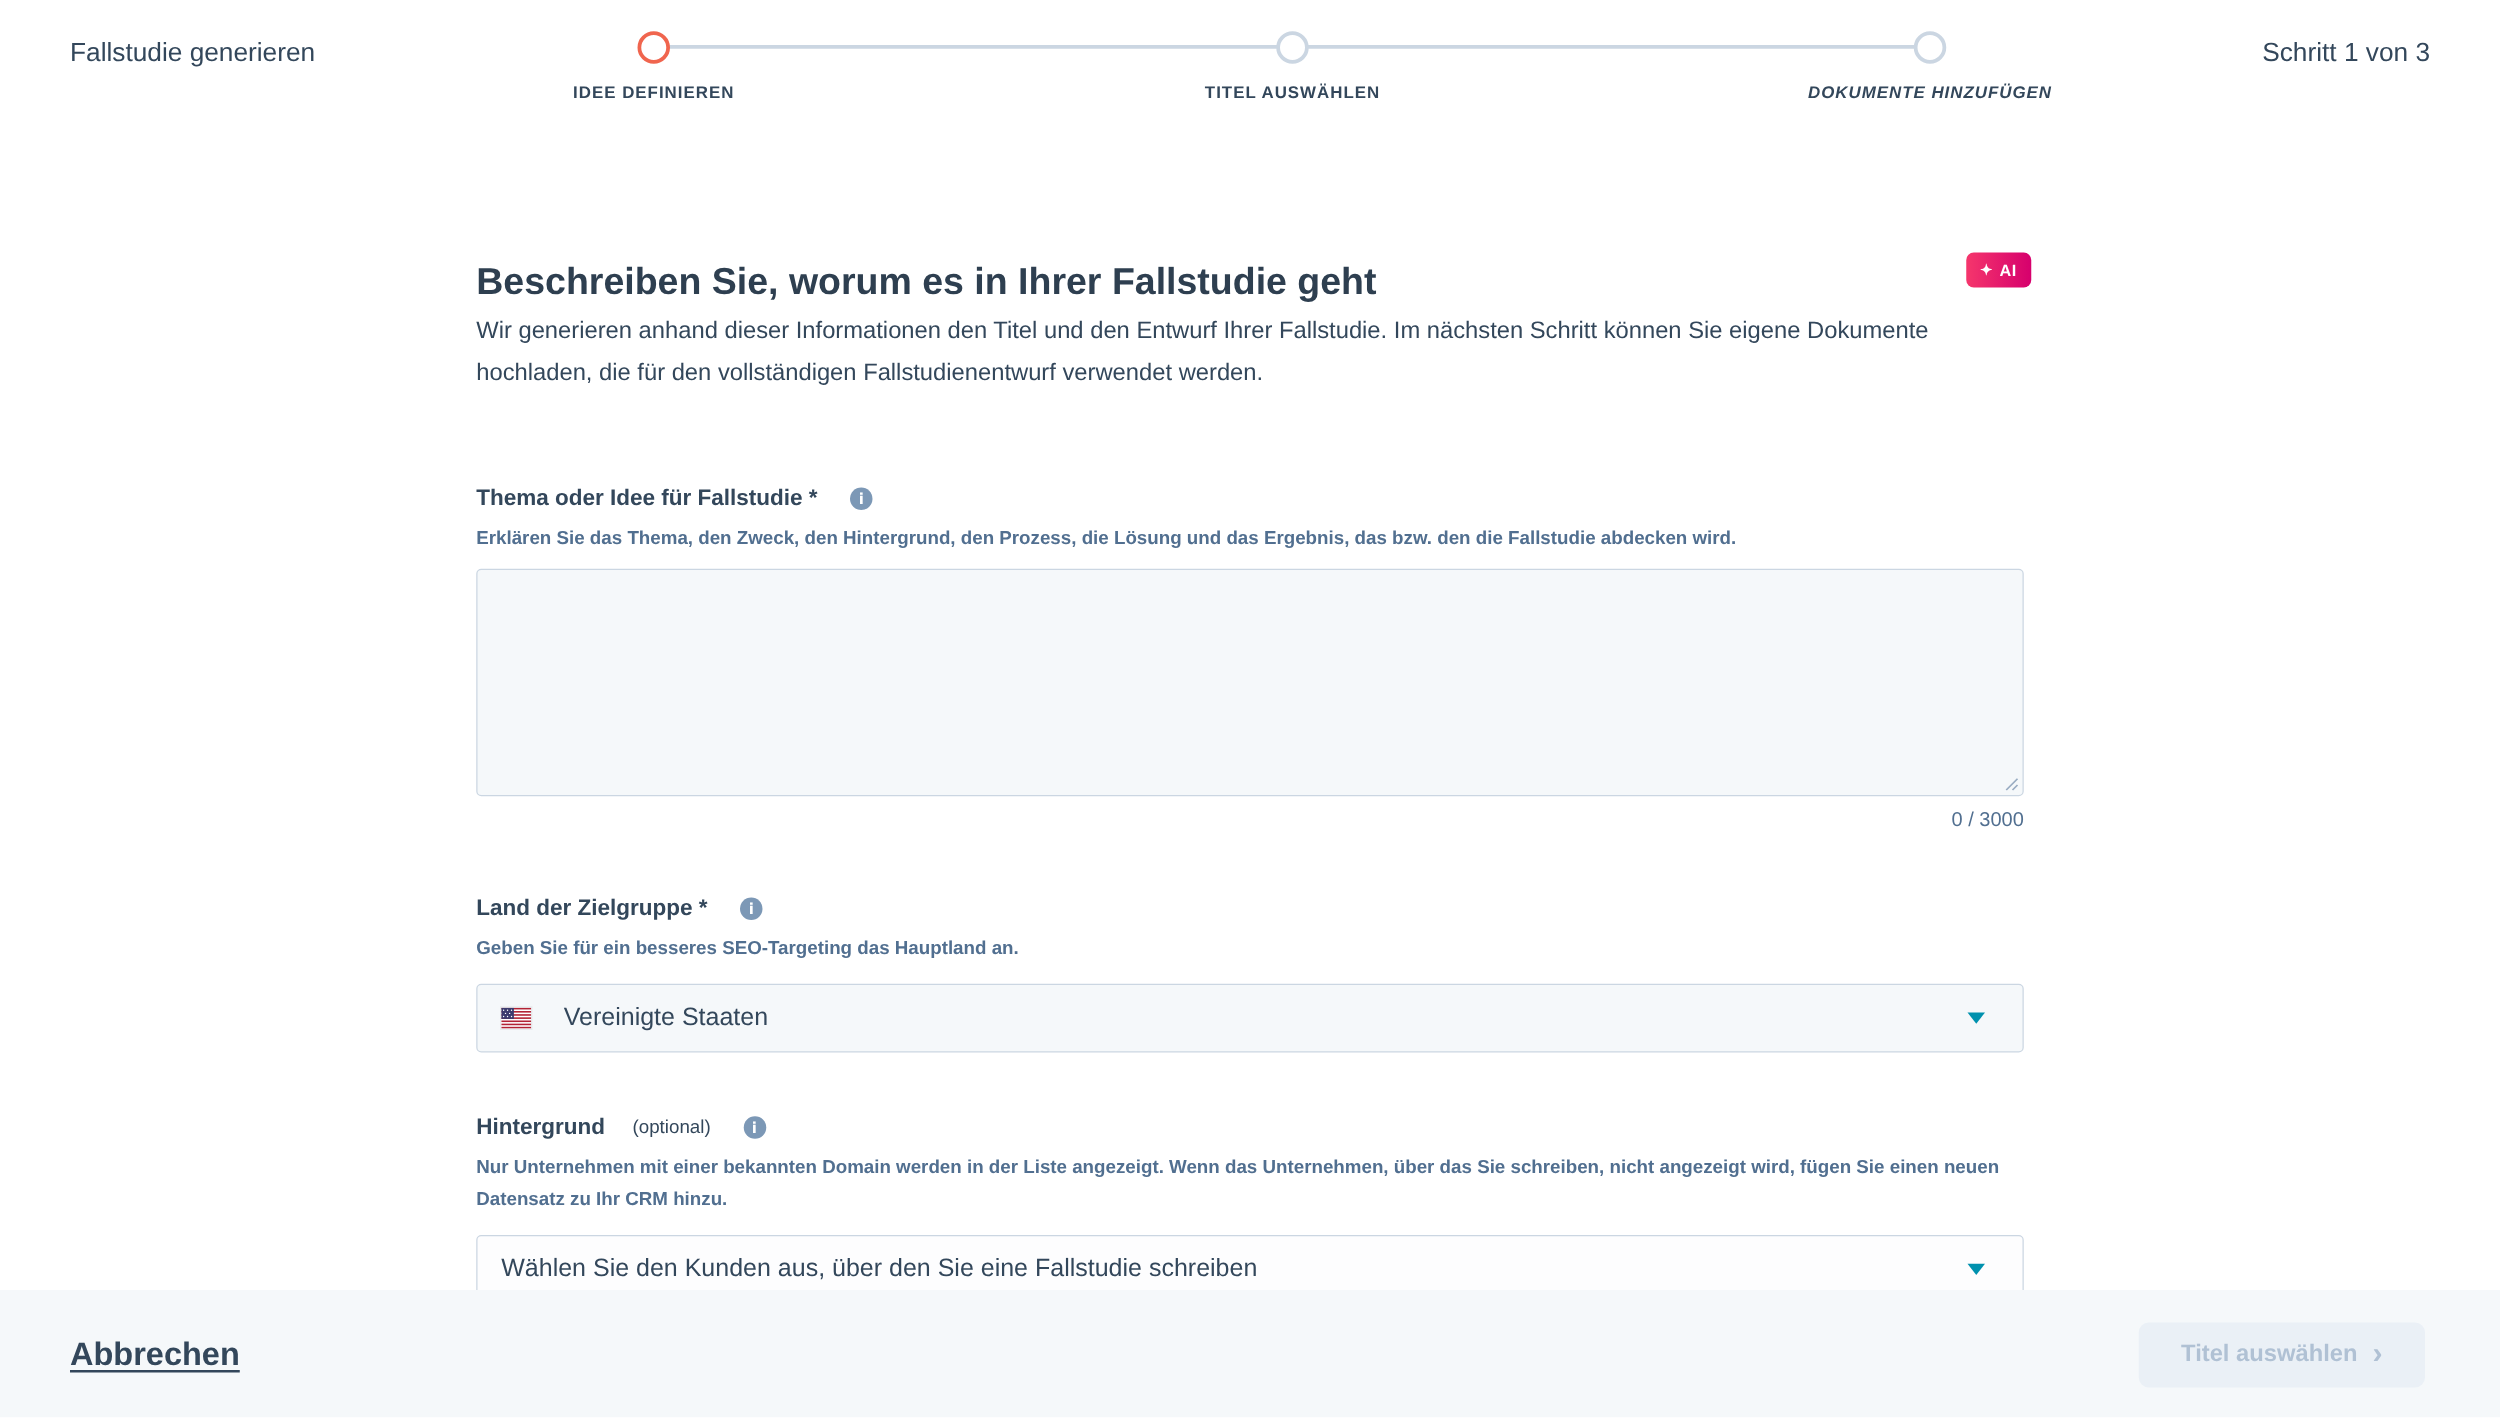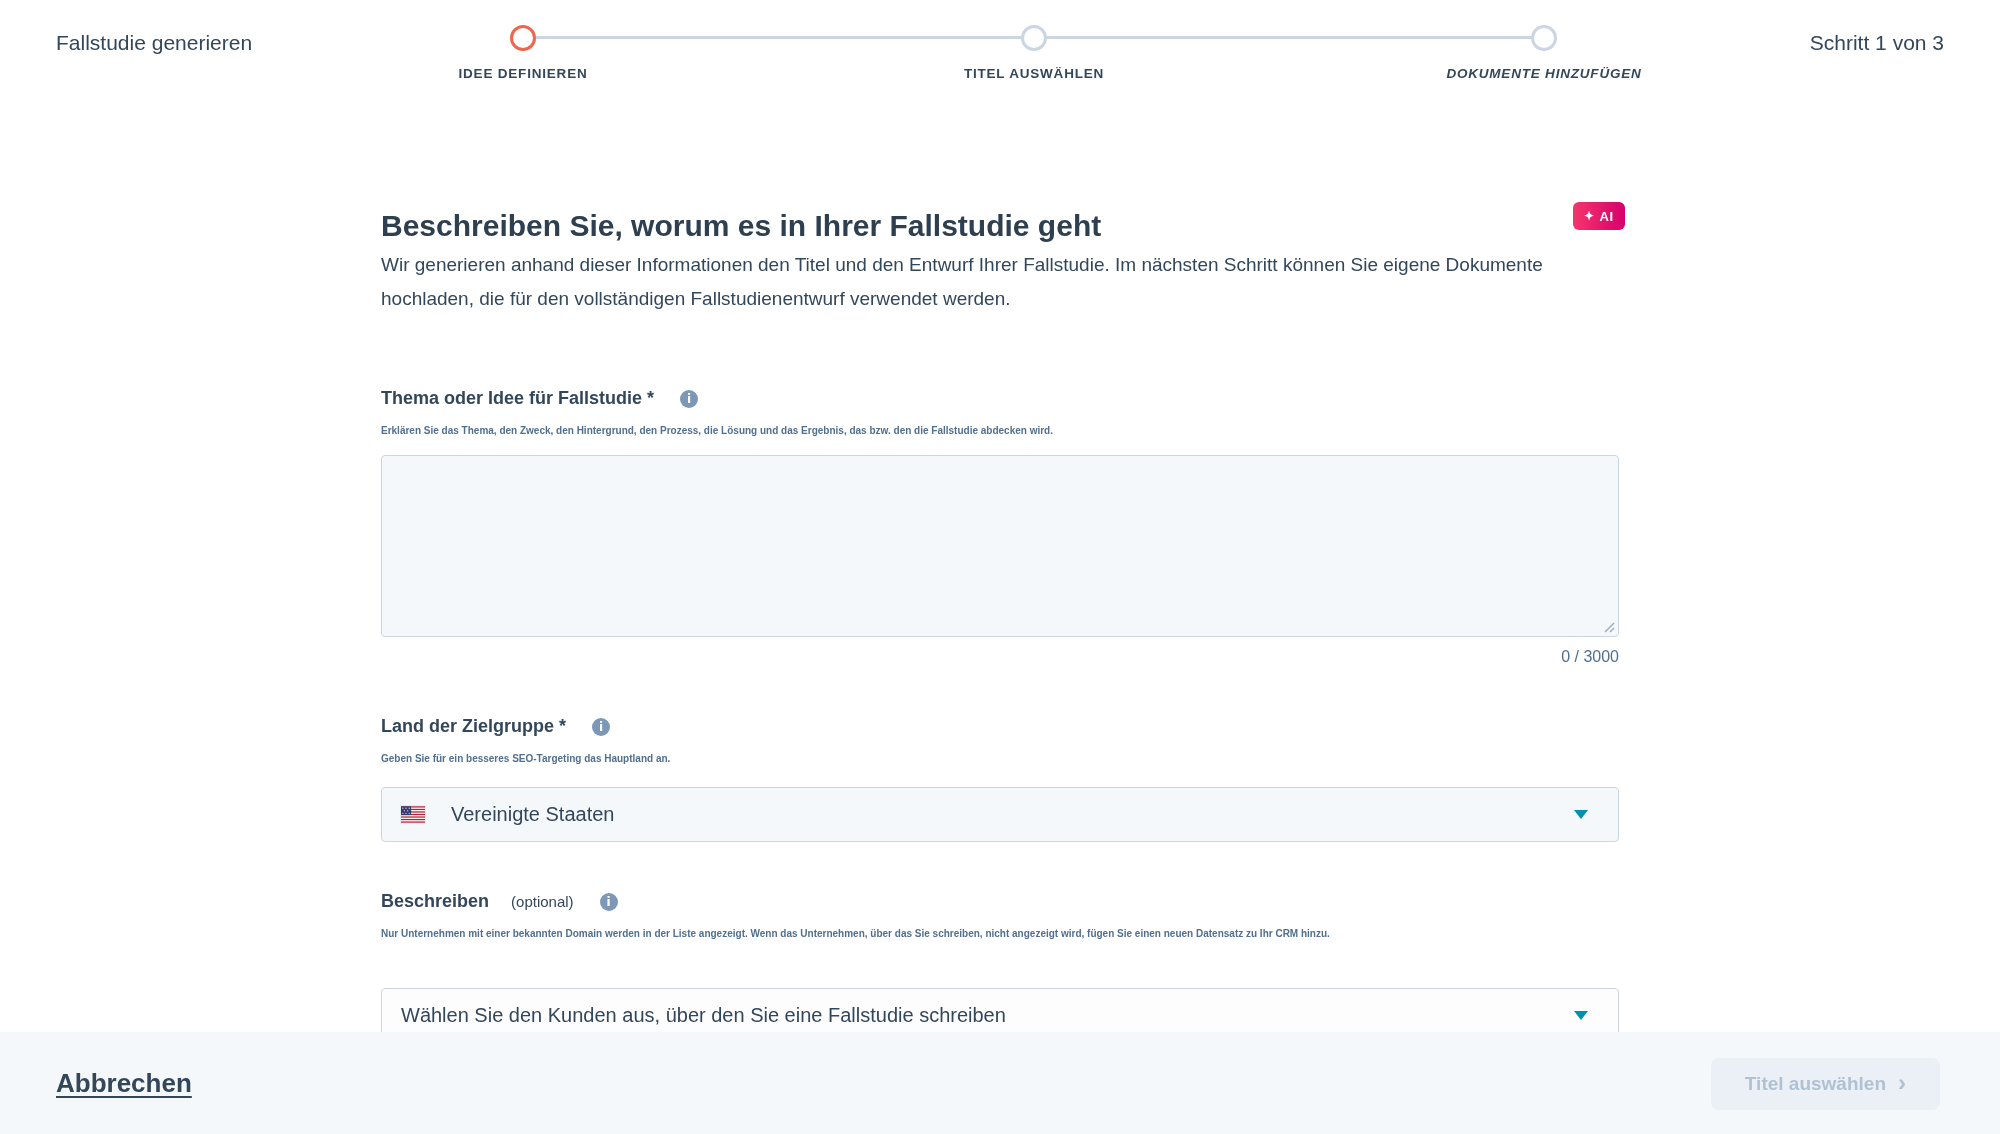--- a/index.html
+++ b/index.html
@@ -34,21 +34,21 @@
     color:#fff;font-size:13px;font-weight:bold;letter-spacing:0.5px;}
   .ai-badge .sparkle{font-size:12px;line-height:1;}
   .intro{position:absolute;left:0;top:248px;width:1175px;font-size:19px;line-height:34px;color:var(--navy);}
 
   .field-label-row{position:absolute;left:0;display:flex;align-items:center;gap:26px;}
   .field-label{font-size:18px;font-weight:bold;color:var(--navy);white-space:nowrap;}
   .field-optional{font-size:15px;font-weight:normal;color:var(--navy);margin-left:-4px;}
   .info-icon{width:18px;height:18px;border-radius:50%;background:var(--muted);
     color:#fff;font-size:12px;font-weight:bold;display:inline-flex;
     align-items:center;justify-content:center;font-family:"DejaVu Sans",sans-serif;flex:0 0 auto;}
-  .field-helper{position:absolute;left:0;width:1238px;font-size:10px;font-weight:600;
+  .field-helper{position:absolute;left:0;width:1238px;font-size:15px;font-weight:600;
     color:var(--helper);line-height:26px;}
 
   .topic-textarea{position:absolute;left:0;top:455px;width:1238px;height:182px;resize:none;
     background:var(--input-bg);border:1px solid var(--input-border);border-radius:4px;
     font-family:"Liberation Sans",sans-serif;font-size:19px;color:var(--navy);padding:12px 16px;outline:none;}
   .resize-handle{position:absolute;left:1222px;top:621px;width:13px;height:13px;cursor:nwse-resize;}
   .char-counter{position:absolute;left:0;top:648px;width:1238px;text-align:right;
     font-size:16px;color:var(--helper);}
 
   .select{position:absolute;left:0;width:1238px;height:55px;background:var(--input-bg);
@@ -135,21 +135,21 @@
           <circle cx="1.5" cy="5.5" r="0.45"></circle>
             <circle cx="4" cy="5.5" r="0.45"></circle>
             <circle cx="6.5" cy="5.5" r="0.45"></circle>
         </g>
       </svg>
       <span class="select-text">Vereinigte Staaten</span>
       <span class="caret"></span>
     </div>
 
     <div class="field-label-row" style="top:891px;">
-      <span class="field-label">Beschreiben</span>
+      <span class="field-label">Hintergrund</span>
       <span class="field-optional">(optional)</span>
       <span class="info-icon">i</span>
     </div>
     <div class="field-helper" style="top:921px;width:1238px;">Nur Unternehmen mit einer bekannten Domain werden in der Liste angezeigt. Wenn das Unternehmen, über das Sie schreiben, nicht angezeigt wird, fügen Sie einen neuen Datensatz zu Ihr CRM hinzu.</div>
     <div class="select" style="top:988px;background:#fdfdfe;align-items:center;">
       <span class="select-text">Wählen Sie den Kunden aus, über den Sie eine Fallstudie schreiben</span>
       <span class="caret"></span>
     </div>
 
   </div>

